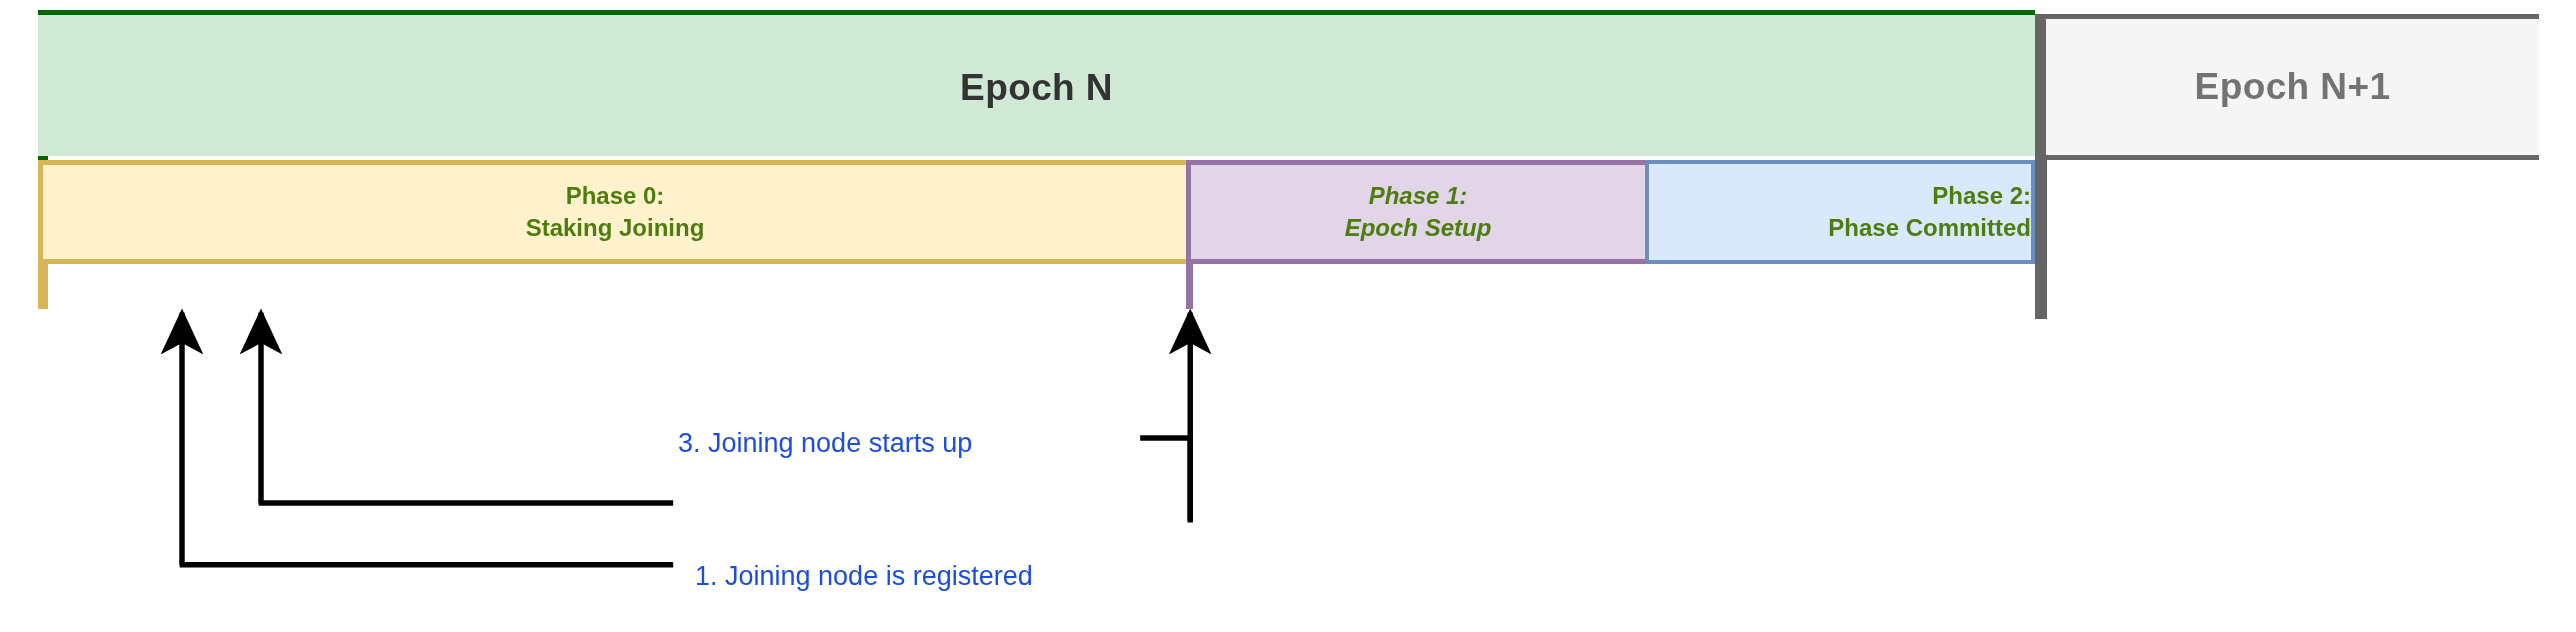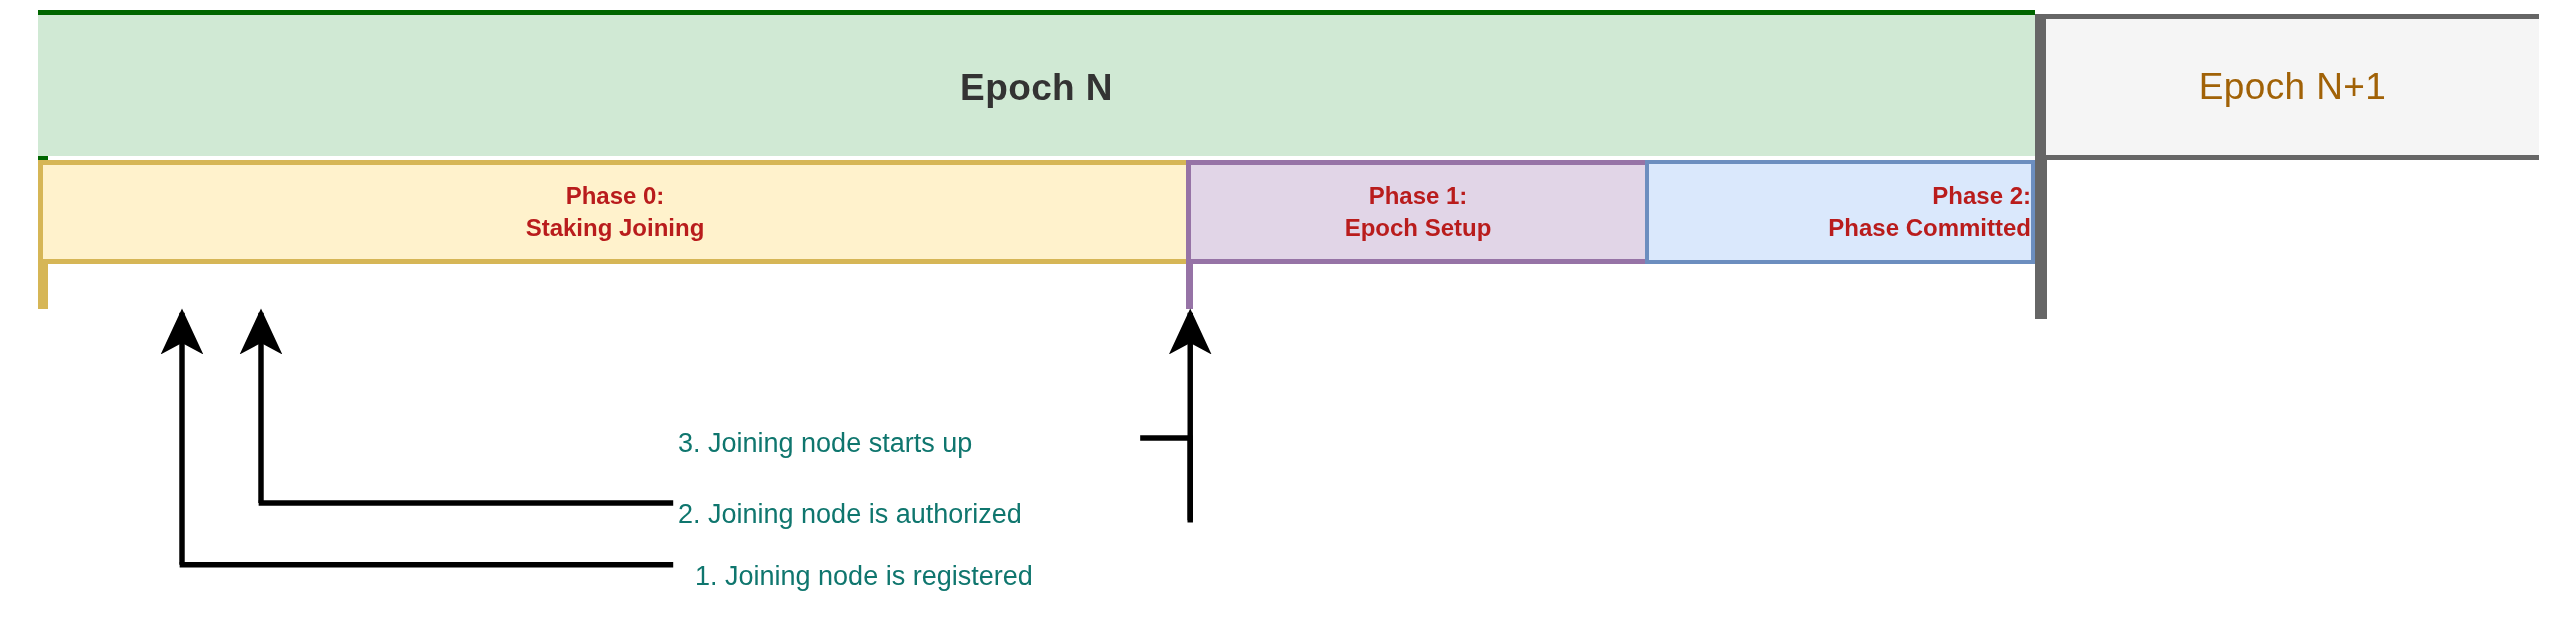--- a/index.html
+++ b/index.html
@@ -58,22 +58,22 @@
     background: #f5f5f5;
     border-top: 5.5px solid #666666;
     border-bottom: 5.5px solid #666666;
     box-sizing: border-box;
     display: flex;
     align-items: center;
     justify-content: center;
   }
   .epoch-next-label {
     font-size: 37px;
-    font-weight: normal;
-    color: #a16207;
+    font-weight: bold;
+    color: #737373;
     letter-spacing: 0.4px;
   }
 
   
   .epoch-divider {
     position: absolute;
     left: 2035px;
     top: 14px;
     width: 11.7px;
     height: 305px;
@@ -89,21 +89,21 @@
     display: flex;
     flex-direction: column;
     align-items: center;
     justify-content: center;
     white-space: nowrap;
   }
   .phase-title,
   .phase-sub {
     font-size: 24px;
     font-weight: bold;
-    color: #b91c1c;
+    color: #4d7c0f;
     line-height: 1.32;
   }
 
   .phase-0 {
     left: 38px;
     width: 1154px;
     background: #fff2cc;
     border: 5.5px solid #d6b656;
   }
   .phase-0-left-rule {
@@ -112,20 +112,21 @@
     top: 160px;
     width: 10.2px;
     height: 149px;
     background: #d6b656;
   }
   .phase-1 {
     left: 1186px;
     width: 464px;
     background: #e1d5e7;
     border: 5.5px solid #9673a6;
+    font-style: italic;
   }
   .phase-1-left-rule {
     position: absolute;
     left: 1186px;
     top: 160px;
     width: 7px;
     height: 149px;
     background: #9673a6;
   }
   .phase-2 {
@@ -142,21 +143,21 @@
     position: absolute;
     left: 0;
     top: 0;
     width: 2576px;
     height: 632px;
     pointer-events: none;
   }
   .annot-label {
     position: absolute;
     font-size: 27px;
-    color: #0f766e;
+    color: #1d4ed8;
     white-space: nowrap;
     line-height: 1;
   }
   .annot-1 { left: 678px; top: 563px; margin-left: 17px; }
   .annot-2 { left: 678px; top: 501px; }
   .annot-3 { left: 678px; top: 430px; }
 </style>
 </head>
 <body>
 
@@ -202,17 +203,16 @@
 
     <path d="M 333,643 L 333,400" fill="none" stroke="#000000" stroke-width="7" marker-end="url(#arrowhead)"></path>
     <path d="M 330,643 L 860,643" fill="none" stroke="#000000" stroke-width="7"></path>
 
     <path d="M 1521,665 L 1521,400" fill="none" stroke="#000000" stroke-width="7" marker-end="url(#arrowhead)"></path>
     <path d="M 1524,560 L 1457,560" fill="none" stroke="#000000" stroke-width="7"></path>
     <path d="M 1521,562 L 1521,668" fill="none" stroke="#000000" stroke-width="7"></path>
   </svg>
 
   <div class="annot-label annot-1">1. Joining node is registered</div>
-  <div class="annot-label annot-2">2. Joining node is authorized</div>
   <div class="annot-label annot-3">3. Joining node starts up</div>
 
 </div>
 
 
 </body></html>

